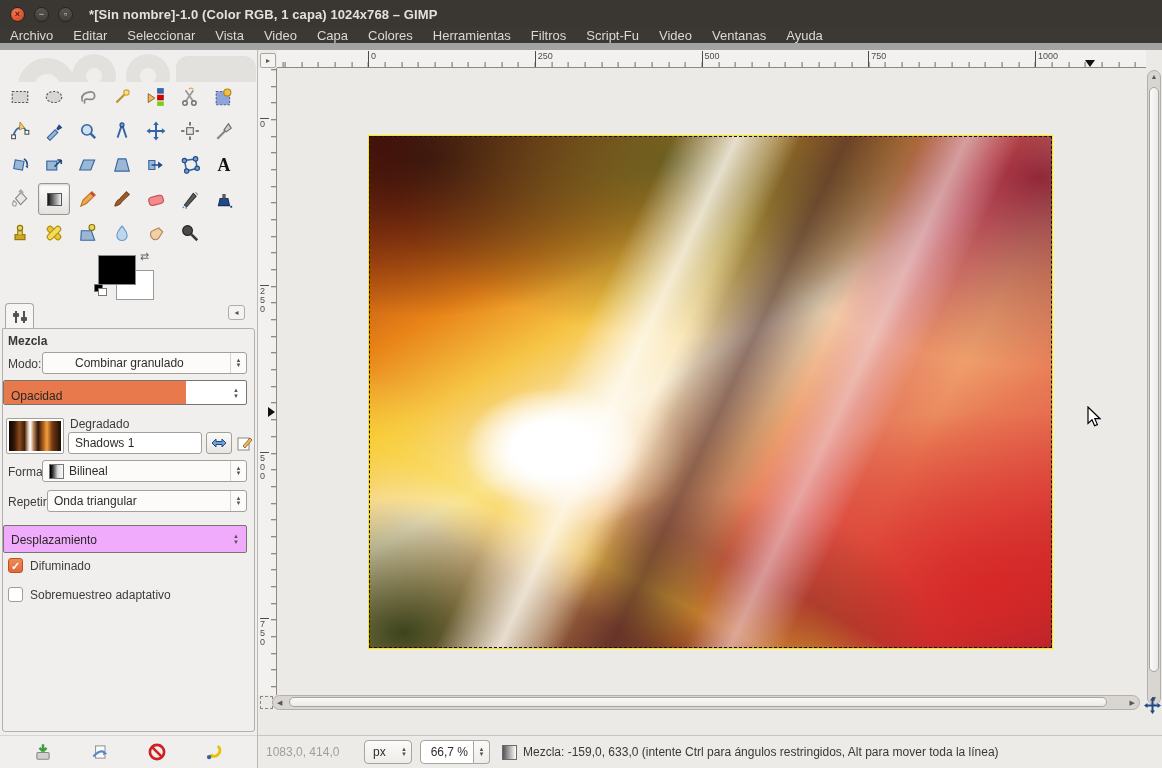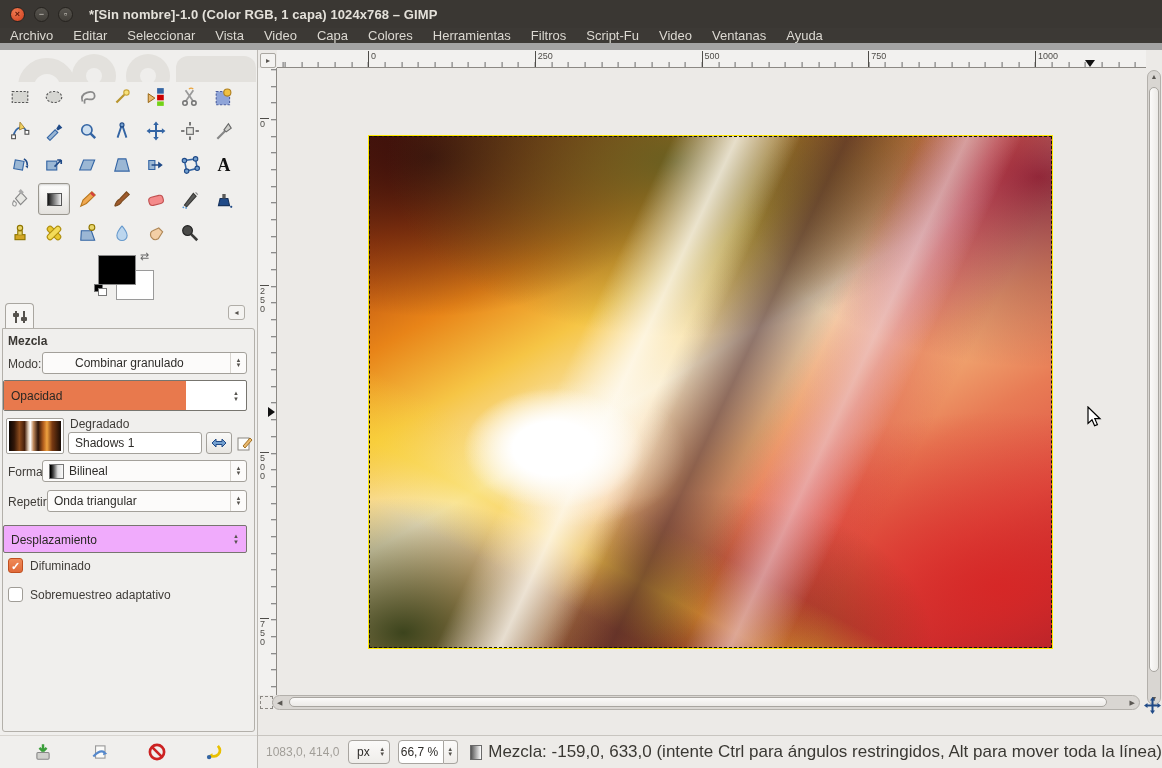--- a/index.html
+++ b/index.html
@@ -62,21 +62,21 @@
   
   .optlabel { position:absolute; font-size:12px; color:#3f3c38; }
   .opttitle { position:absolute; left:8px; top:284px; font-size:12px; font-weight:bold; color:#3a3733; }
   .combo { position:absolute; height:22px; background:#fcfbfa; border:1px solid #a3a09a; border-radius:3px;
            display:flex; align-items:center; font-size:12px; color:#2f2d2a; padding-left:6px; }
   .combo .spin { margin-left:auto; width:16px; display:flex; flex-direction:column; align-items:center;
                  font-size:6px; color:#55524d; line-height:5px; border-left:1px solid #d8d5d0; height:100%;
                  justify-content:center; }
   .spincol { display:flex; flex-direction:column; align-items:center; justify-content:center;
              font-size:6px; color:#55524d; line-height:5px; }
-  .sliderctl { position:absolute; left:3px; width:244px; height:31px; border:1px solid #77756f; background:#fff;
+  .sliderctl { position:absolute; left:3px; width:244px; height:25px; border:1px solid #77756f; background:#fff;
                border-radius:2px; overflow:hidden; }
   .sliderctl .fill { position:absolute; left:0; top:0; bottom:0; background:#e8794d; }
   .sliderctl .lab { position:absolute; left:7px; top:8px; font-size:12px; color:#2a2824; z-index:2; }
   .sliderctl .val { position:absolute; right:22px; top:8px; font-size:12px; color:#2a2824; z-index:2;margin-top:24px; }
   .sliderctl .sspin { position:absolute; right:2px; top:0; bottom:0; width:16px; z-index:2;
                       display:flex; flex-direction:column; justify-content:center; align-items:center;
                       font-size:6px; line-height:6px; color:#55524d; }
   .gradthumb { position:absolute; left:6px; top:368px; width:58px; height:36px; background:#fff;
                border:1px solid #a3a09a; border-radius:2px; padding:2px; }
   .gradthumb .g { width:100%; height:100%;
@@ -161,21 +161,21 @@
   .pos { color:#a19e98; font-size:12px; margin-left:8px; width:92px; }
   .unitbtn { margin-left:6px; width:48px; height:24px; border:1px solid #a8a5a0; border-radius:4px;
              background:linear-gradient(#fbfaf9,#efedea); display:flex; align-items:center; font-size:12px;
              color:#2f2d2a; padding:0 4px 0 8px; }
   .zoombox { margin-left:8px; width:54px; height:24px; border:1px solid #a8a5a0; border-radius:4px 0 0 4px;
              background:#fff; font-size:12px; color:#2f2d2a; display:flex; align-items:center; justify-content:flex-end; padding-right:5px; }
   .zoomspin { width:16px; height:24px; border:1px solid #a8a5a0; border-left:none; border-radius:0 4px 4px 0;
               background:linear-gradient(#fbfaf9,#efedea); }
   .statgrad { margin-left:12px; width:15px; height:15px; border:1px solid #6a6a6a;
               background:linear-gradient(90deg,#555,#fff); }
-  .statmsg { margin-left:6px; font-size:17px; color:#3a3833; white-space:nowrap; }
+  .statmsg { margin-left:6px; font-size:12px; color:#3a3833; white-space:nowrap; }
 </style>
 </head>
 <body>
 
 <div class="titlebar">
   <div class="winbtns">
     <div class="winbtn close">×</div>
     <div class="winbtn minmax">−</div>
     <div class="winbtn minmax">▫</div>
   </div>

